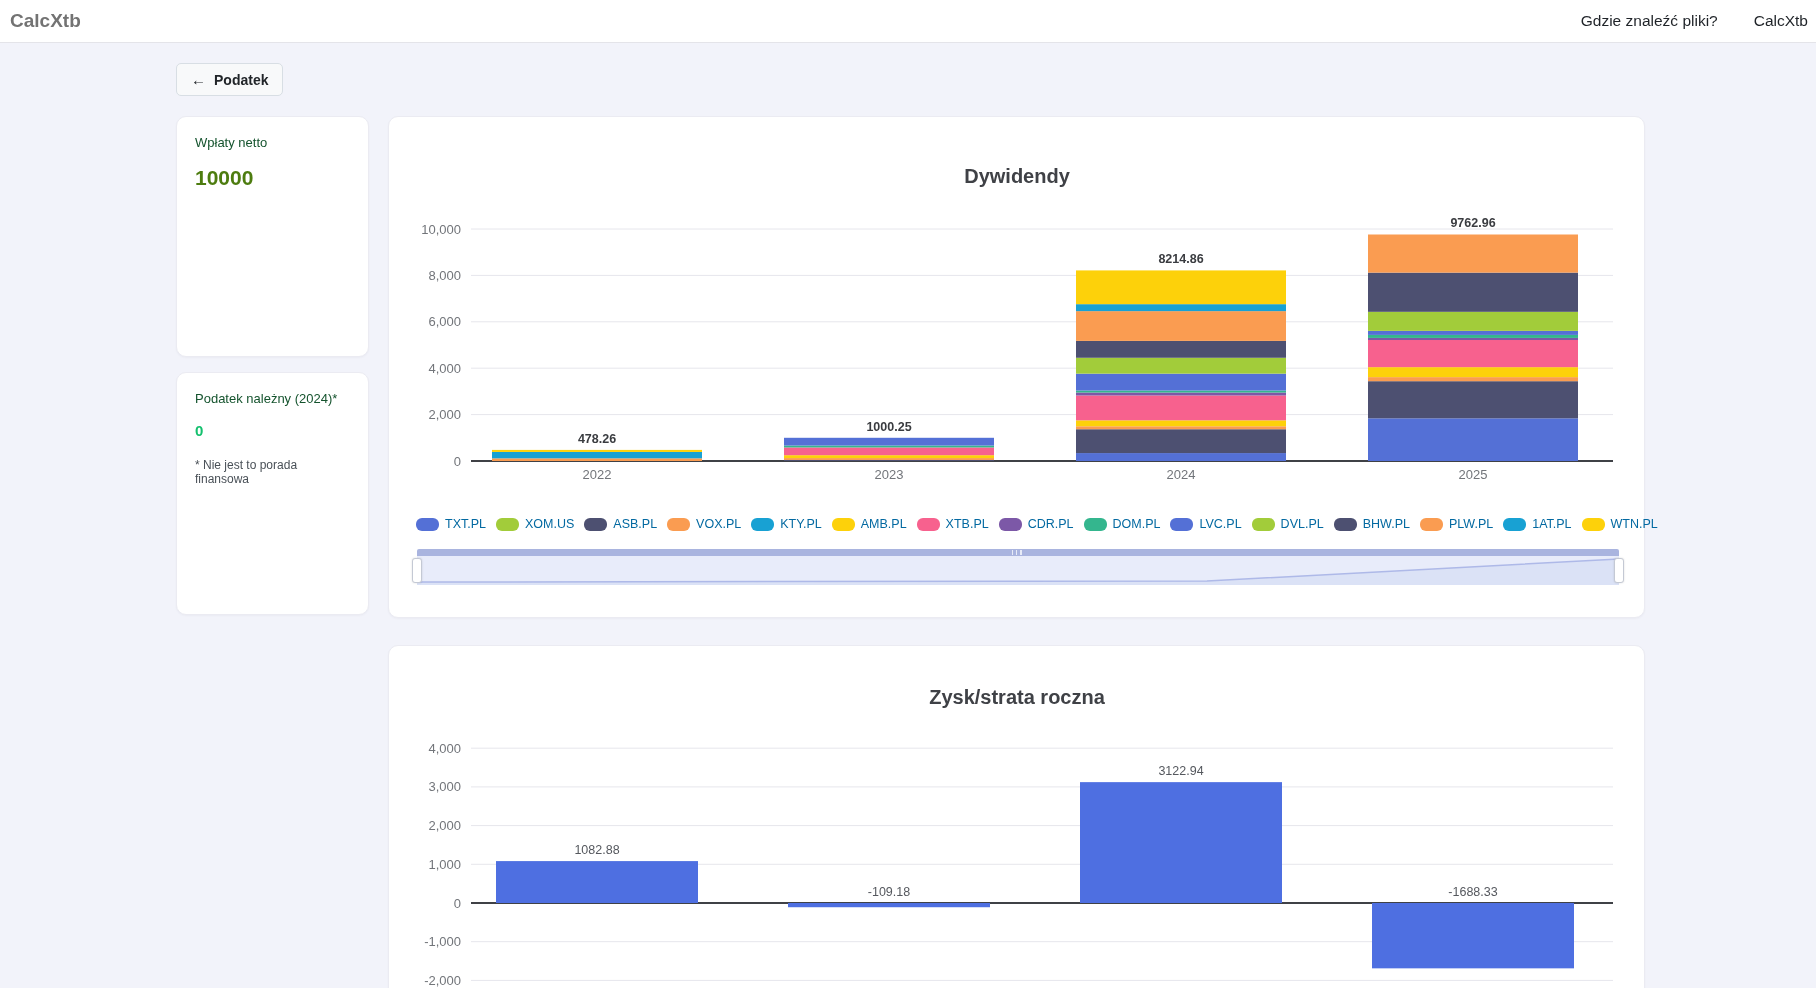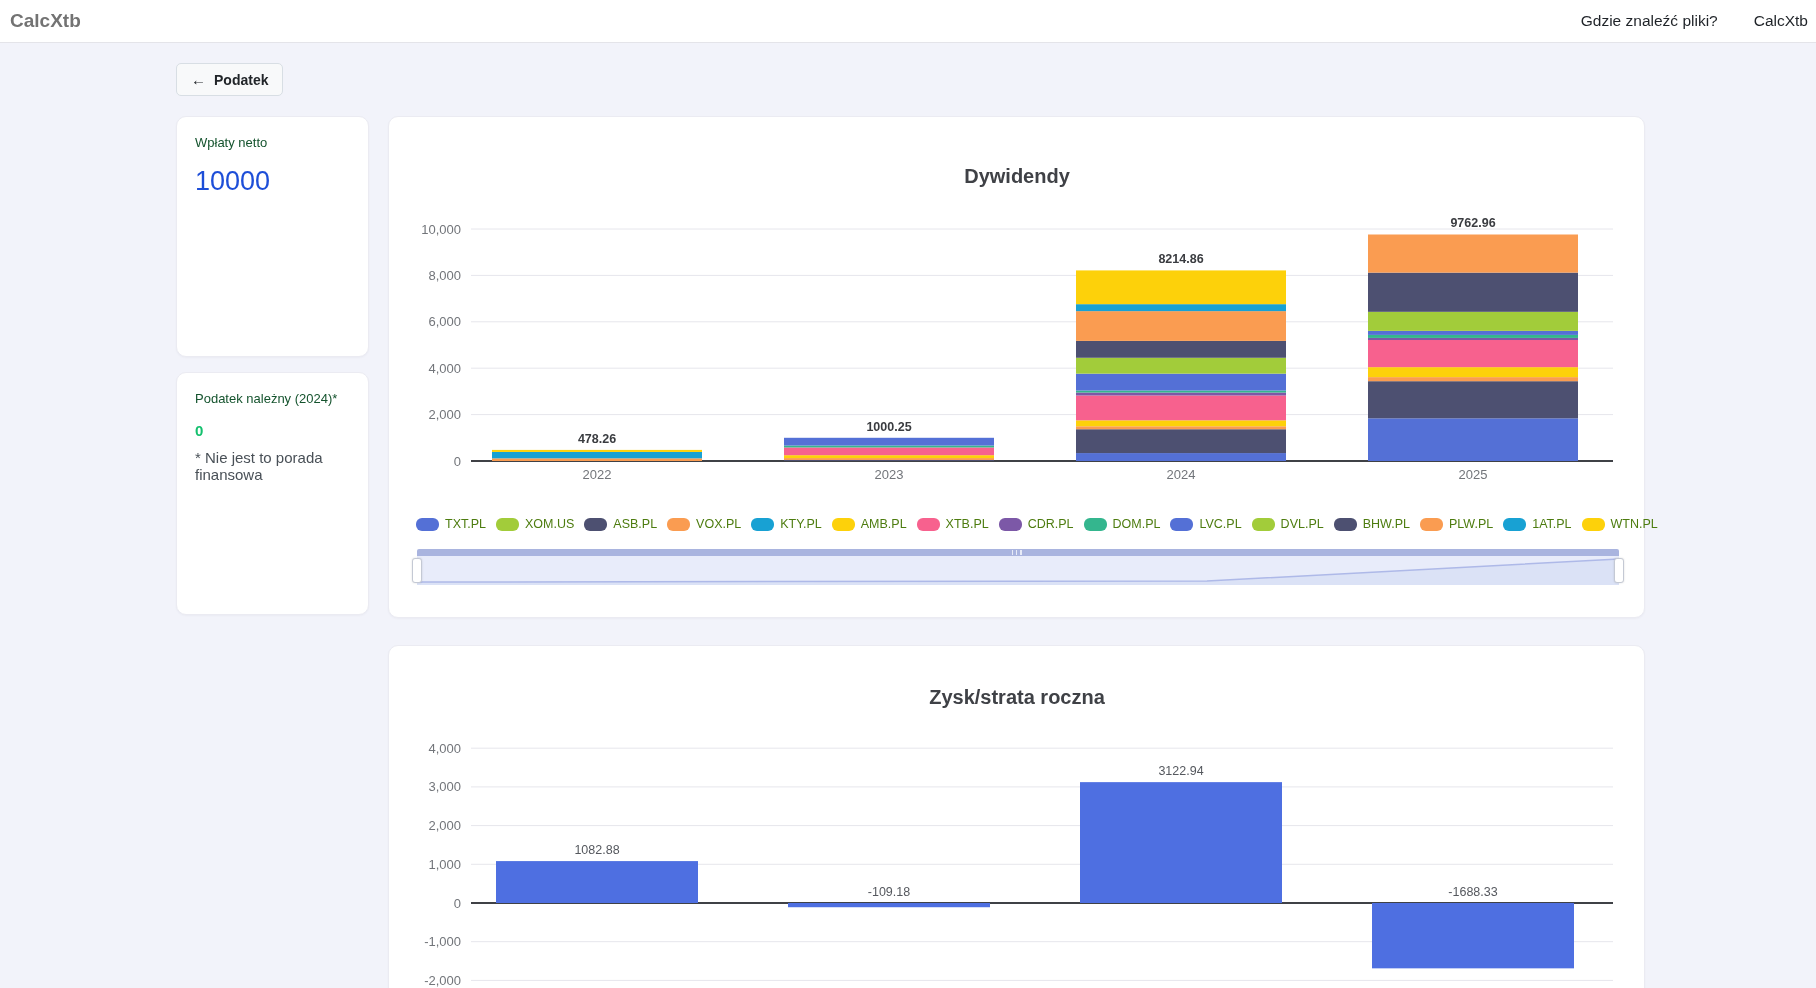--- a/index.html
+++ b/index.html
@@ -7,30 +7,30 @@
   .header { position:absolute; left:0; top:0; width:1816px; height:43px; background:#ffffff; border-bottom:1px solid #e4e4e9; display:flex; align-items:center; justify-content:space-between; padding:0 8px 0 10px; z-index:5; }
   .brand { font-size:19px; font-weight:bold; color:#737373; }
   .nav { display:flex; gap:36px; }
   .nav a { font-size:15.5px; color:#1f2328; text-decoration:none; cursor:pointer; }
   .back-btn { position:absolute; left:176px; top:63px; height:33px; padding:0 14px; background:#f8f9fa; border:1px solid #d8dee4; border-radius:5px; display:flex; align-items:center; gap:8px; font-size:14px; font-weight:bold; color:#212529; cursor:pointer; }
   .back-arrow { font-size:15px; font-weight:normal; }
   .card { position:absolute; background:#ffffff; border:1px solid #ebebf2; border-radius:10px; box-shadow:0 1px 2px rgba(40,40,80,0.04); }
   .card-a { left:176px; top:116px; width:193px; height:241px; padding:18px; }
   .card-b { left:176px; top:372px; width:193px; height:243px; padding:18px; }
   .card-title { font-size:13px; color:#14532d; }
-  .card-value-big { margin-top:16px; font-size:27px; font-weight:normal; color:#1d4ed8; }
+  .card-value-big { margin-top:16px; font-size:21px; font-weight:bold; color:#4d7c0f; }
   .card-value-green { margin-top:16px; font-size:15px; font-weight:bold; color:#14c06e; }
-  .card-note { margin-top:10px; font-size:15px; color:#495057; }
+  .card-note { margin-top:19px; font-size:12px; color:#495057; }
   .chart-card-1 { left:388px; top:116px; width:1257px; height:502px; }
   .chart-card-2 { left:388px; top:645px; width:1257px; height:400px; }
   svg text { font-family:"Liberation Sans", sans-serif; }
   .legend { position:absolute; left:27px; top:400px; width:1210px; display:flex; flex-wrap:nowrap; align-items:center; }
   .legend-item { display:flex; align-items:center; margin-right:10px; cursor:pointer; }
   .legend-swatch { width:23px; height:13px; border-radius:6px; margin-right:6px; flex:0 0 auto; }
-  .legend-label { font-size:12.5px; color:#4d7c0f; white-space:nowrap; }
+  .legend-label { font-size:12.5px; color:#0369a1; white-space:nowrap; }
   .slider { position:absolute; left:28px; top:432px; width:1202px; height:36px; }
   .slider-strip { position:absolute; left:0; top:0; width:100%; height:7px; background:#a9b4df; border-radius:2px 2px 0 0; }
   .slider-grip { position:absolute; left:50%; top:1px; width:13px; height:5px; transform:translateX(-50%); background-image:repeating-linear-gradient(90deg,#e7ebf7 0 1.5px,transparent 1.5px 4.5px); }
   .slider-body { position:absolute; left:0; top:7px; width:100%; height:29px; background:#e8ecfa; border-bottom:1px solid #c9cfdf; }
   .slider-preview { position:absolute; left:0; top:7px; }
   .slider-handle { position:absolute; width:10px; height:25px; top:9px; background:#ffffff; border:1px solid #c4c9d4; border-radius:3px; box-shadow:0 0 2px rgba(0,0,0,0.15); cursor:ew-resize; z-index:2; }
   .slider-handle.left { left:-5px; }
   .slider-handle.right { right:-5px; }
 </style>
 </head>

